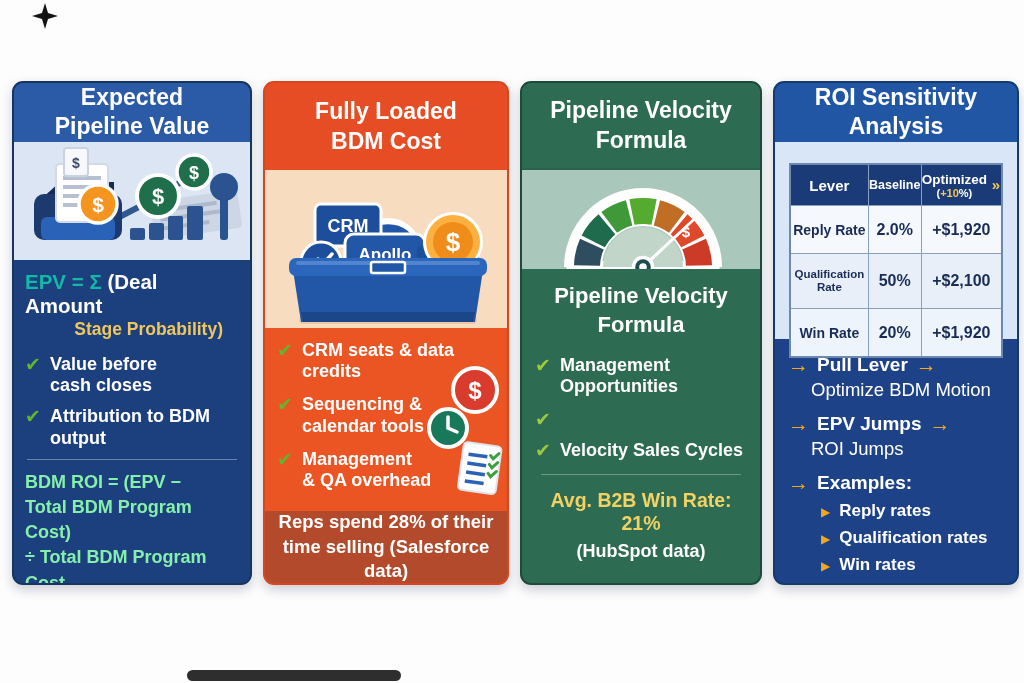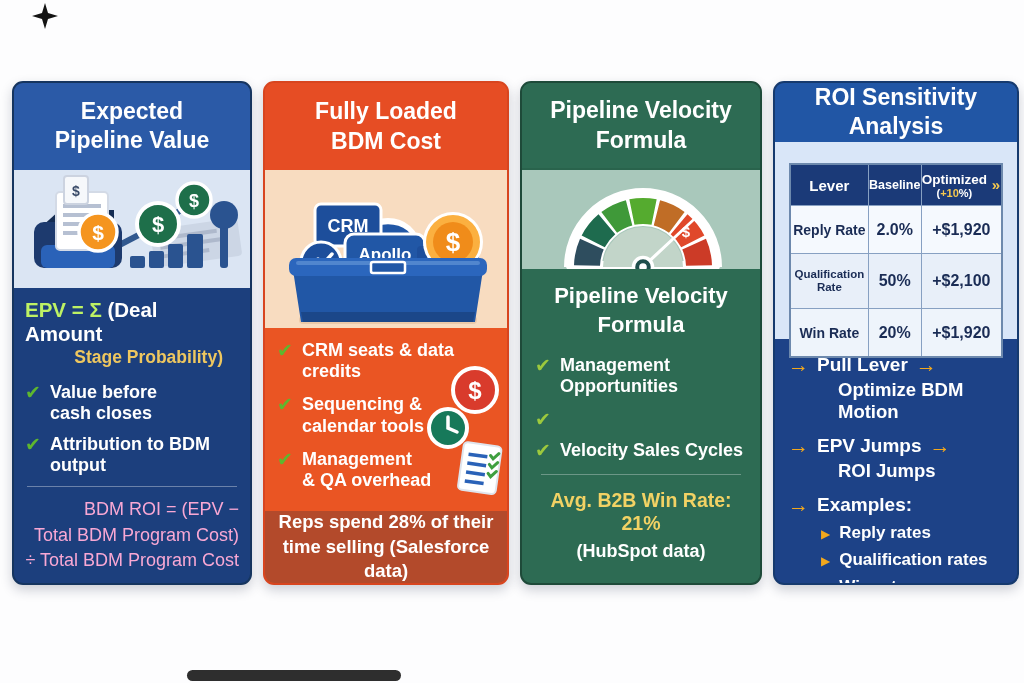--- a/index.html
+++ b/index.html
@@ -12,28 +12,28 @@
           box-shadow:0 5px 12px rgba(30,40,70,.22); }
   .card-header { display:flex; align-items:center; justify-content:center; text-align:center;
                  color:#fff; font-size:23px; font-weight:700; line-height:1.28; white-space:pre-line; }
 
   
   .card1 { width:240px; border:2px solid #16355f; background:#1c3f7d; }
   .card1 .card-header { height:87px; background:#2b5aa7; }
   .illus1 { height:118px; background:#dbe5f3; }
   .body1 { flex:1; padding:10px 11px 10px; color:#fff; }
   .f1-line1 { font-size:20.5px; font-weight:700; }
-  .f1-line1 .gold { color:#bef264;text-align:center; }
+  .f1-line1 .gold { color:#14b8a6;text-align:center; }
   .f1-line2 { text-align:right; padding-right:16px; color:#eec75f; font-size:17.5px; font-weight:700; margin-top:1px; }
   .checklist { margin-top:14px; }
   .check-item { display:flex; gap:9px; margin-bottom:10px; font-size:18px; font-weight:700; line-height:1.18; }
   .check-item .check { color:#5eb72e; font-size:19px; line-height:1; margin-top:1px; }
   .check-item .txt { white-space:pre-line; }
   .divider { height:1px; background:rgba(255,255,255,.35); margin:9px 2px 10px; }
-  .roi-formula { text-align:right; color:#f9a8d4; font-size:18px; font-weight:400; line-height:1.4; }
+  .roi-formula { text-align:left; color:#86efac; font-size:18px; font-weight:700; line-height:1.4; }
 
   
   .card2 { width:246px; border:2px solid #d8451f; background:#ea5523; }
   .card2 .card-header { height:87px; background:#e64d24; }
   .illus2 { height:158px; background:#f8dcc0; }
   .body2 { flex:1; padding:12px 10px 0 12px; color:#fff; position:relative; }
   .body2 .check-item { margin-bottom:12px; }
   .icons2 { position:absolute; right:2px; top:36px; }
   .footer2 { height:72px; background:#b34a2b; color:#fff; display:flex; align-items:center; justify-content:center;
              text-align:center; font-size:18.5px; font-weight:700; line-height:1.35; white-space:pre-line; }
@@ -67,21 +67,21 @@
   td.c-lever { font-size:14px; font-weight:700; color:#1a2c55; white-space:pre-line; line-height:1.15; }
   td.c-lever.small { font-size:11.5px; }
   td.c-val { font-size:16px; font-weight:700; color:#1a2c55; }
   tr.r1 td { background:#f5f9fe; height:48px; }
   tr.r2 td { background:#e8eff9; height:55px; }
   tr.r3 td { background:#eef4fb; height:48px; }
   .body4 { flex:1; padding:15px 8px 0 13px; color:#fff; }
   .flow { margin-bottom:12px; }
   .flow-line1 { display:flex; align-items:center; gap:8px; font-size:19px; font-weight:700; }
   .arrow { color:#f2a81d; font-size:21px; font-weight:700; line-height:1; }
-  .flow-sub { margin-left:50px; font-size:18.5px; font-weight:700; margin-top:3px; }
+  .flow-sub { margin-left:23px; font-size:18.5px; font-weight:400; margin-top:3px; }
   .example-row { margin-left:33px; display:flex; gap:9px; font-size:17px; font-weight:700; margin-top:7px; align-items:baseline; }
   .bullet { color:#f2a81d; font-size:12px; }
 
   
   .artifact-star { position:absolute; left:32px; top:3px; }
   .artifact-bar { position:absolute; left:187px; top:670px; width:214px; height:11px; background:#2e2e2e; border-radius:6px; }
 
   svg text { font-family:"Liberation Sans","DejaVu Sans",sans-serif; font-weight:700; }
 </style>
 </head>

